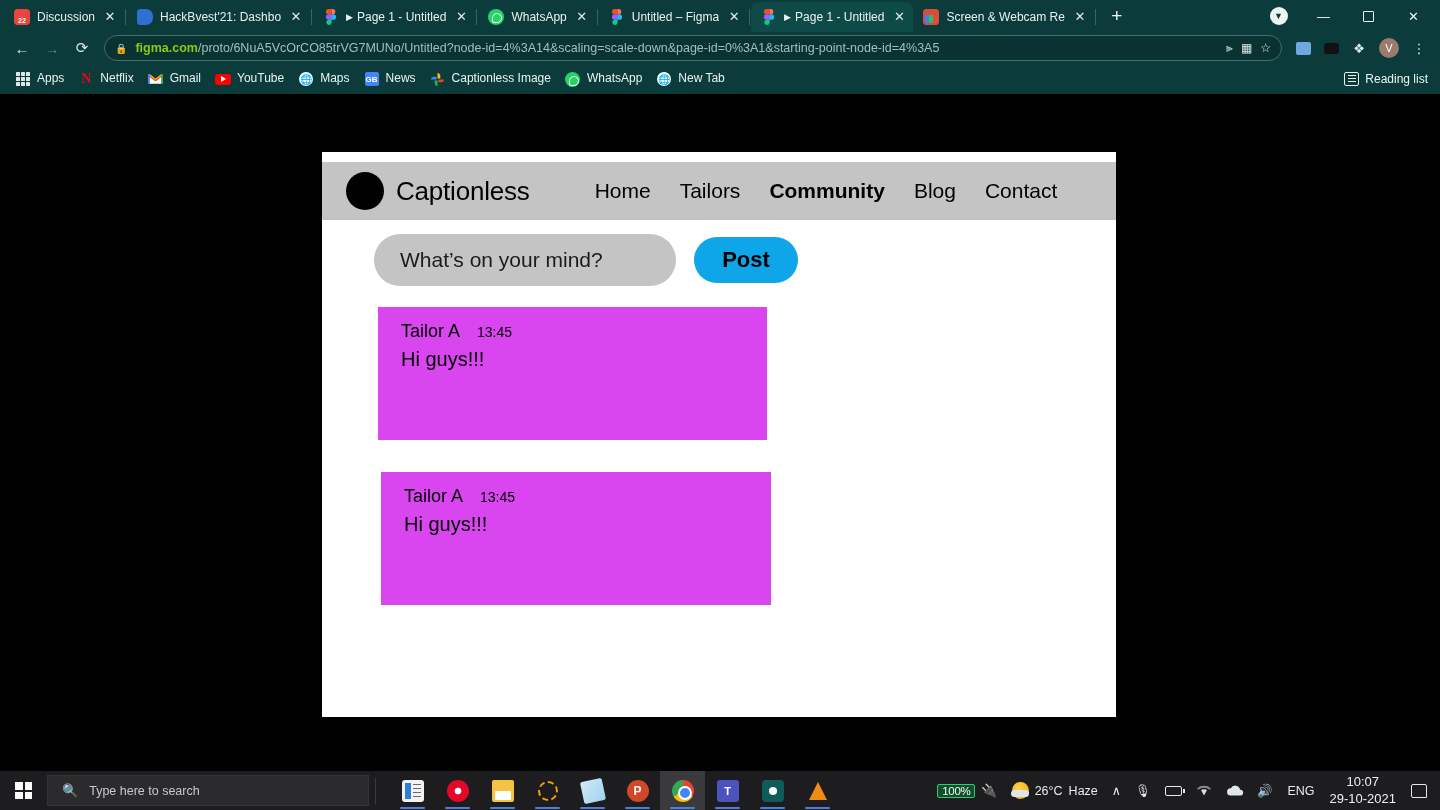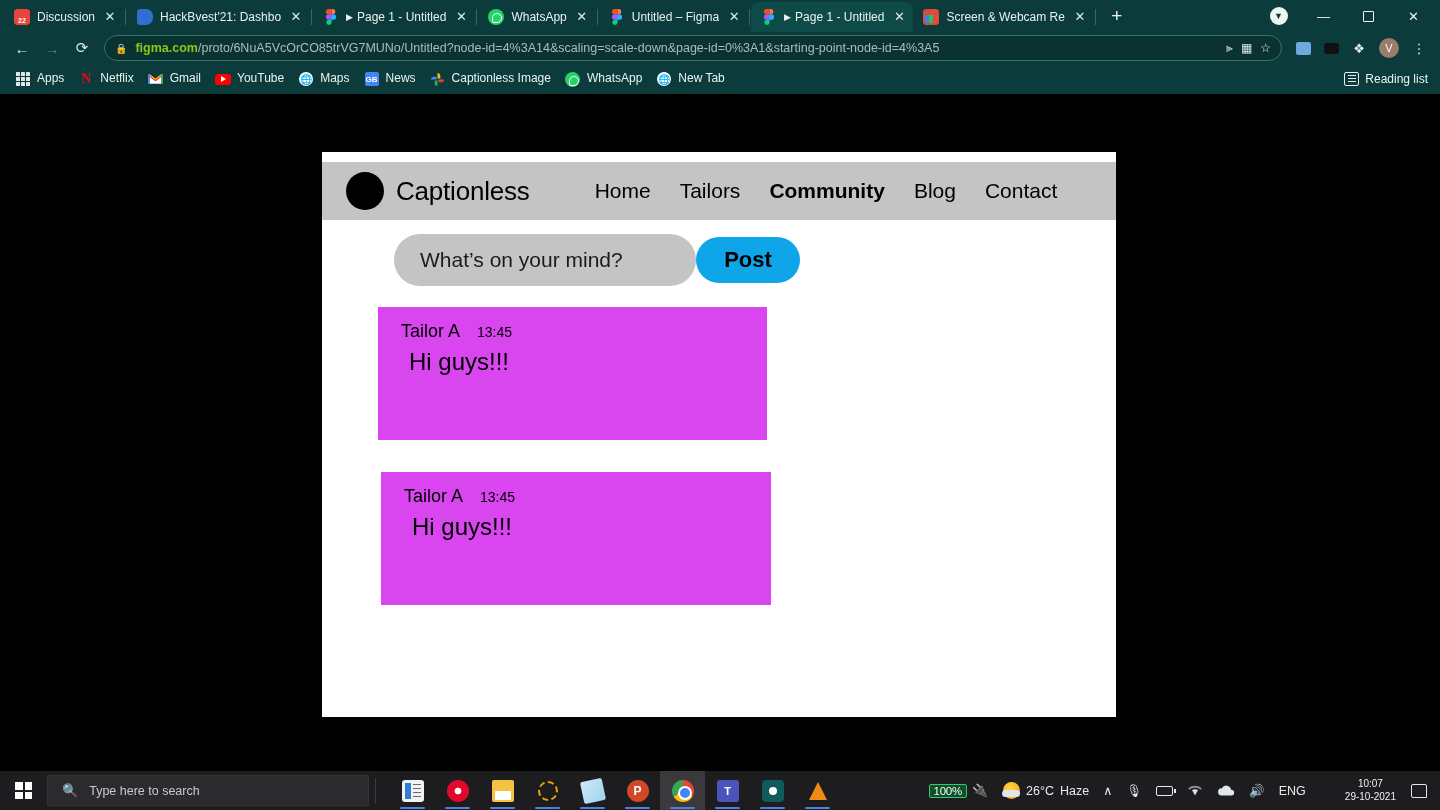--- a/index.html
+++ b/index.html
@@ -138,39 +138,39 @@
     background: #c4c4c4; display: flex; align-items: center;
   }
   .logo-dot {
     width: 38px; height: 38px; border-radius: 50%; background: #000; margin-left: 24px; flex: none;
   }
   .brand { font-size: 26px; color: #000; margin-left: 12px; letter-spacing: -0.2px; }
   .nav { display: flex; align-items: center; gap: 29px; margin-left: 65px; }
   .nav-item { font-size: 21px; color: #000; cursor: pointer; white-space: nowrap; }
   .nav-item.active { font-weight: bold; }
 
-  .composer { position: absolute; left: 72px; top: 82px; display: flex; align-items: center; }
+  .composer { position: absolute; left: 52px; top: 82px; display: flex; align-items: center; gap: 18px; }
   .composer-input {
     width: 302px; height: 52px; border-radius: 26px; background: #c4c4c4;
     display: flex; align-items: center; padding-left: 26px;
     font-size: 21px; color: #1b1b1b; cursor: text;
   }
   .post-btn {
     width: 104px; height: 46px; border-radius: 23px; background: #0ea5e9;
     display: flex; align-items: center; justify-content: center;
     font-size: 22px; font-weight: bold; color: #000; cursor: pointer; border: none;
   }
 
   .post-card { position: absolute; background: #d946ef; }
   .post-card.p1 { left: 56px; top: 155px; width: 389px; height: 133px; }
   .post-card.p2 { left: 59px; top: 320px; width: 390px; height: 133px; }
   .post-head { display: flex; align-items: baseline; gap: 17px; padding: 14px 0 0 23px; }
   .post-author { font-size: 18px; color: #000; }
   .post-time { font-size: 14px; color: #000; }
-  .post-body { font-size: 24px; color: #000; padding: 6px 0 0 23px; margin-left: 8px; }
+  .post-body { font-size: 20px; color: #000; padding: 6px 0 0 23px; }
 
   
   .taskbar {
     position: absolute; left: 0; top: 771px; width: 1440px; height: 39px;
     background: #1d1d1f; display: flex; align-items: center;
   }
   .start {
     width: 47px; height: 39px; display: flex; align-items: center; justify-content: center; cursor: pointer;
   }
   .win-logo {
@@ -194,21 +194,21 @@
     position: absolute; bottom: 1px; left: 10px; right: 10px; height: 2.5px;
     background: #4c7fe0; border-radius: 2px;
   }
   .tray { margin-left: auto; display: flex; align-items: center; gap: 0; padding-right: 6px; }
   .tray-item {
     display: flex; align-items: center; gap: 6px; padding: 0 7px; height: 39px;
     color: #e9e9ec; font-size: 12.5px; cursor: pointer;
   }
   .tray-clock {
     display: flex; flex-direction: column; align-items: center; justify-content: center;
-    line-height: 1.25; font-size: 10px; color: #f0f0f3; padding: 0 8px; cursor: pointer; margin-left: 24px;
+    line-height: 1.25; font-size: 13px; color: #f0f0f3; padding: 0 8px; cursor: pointer;
   }
   .batt-pill {
     border: 1.6px solid #2ecc71; color: #eaffef; font-size: 11.5px; padding: 0px 4px;
     border-radius: 2px; background: #144d2c; letter-spacing: -0.3px;
   }
   .notif-ico {
     width: 16px; height: 14px; border: 1.5px solid #e6e6ea; border-radius: 2px 2px 0 2px;
   }
   .icon-sq { width: 22px; height: 22px; border-radius: 3px; display:block; position: relative; }
   .sq-news { background: #f2f2f2; }

